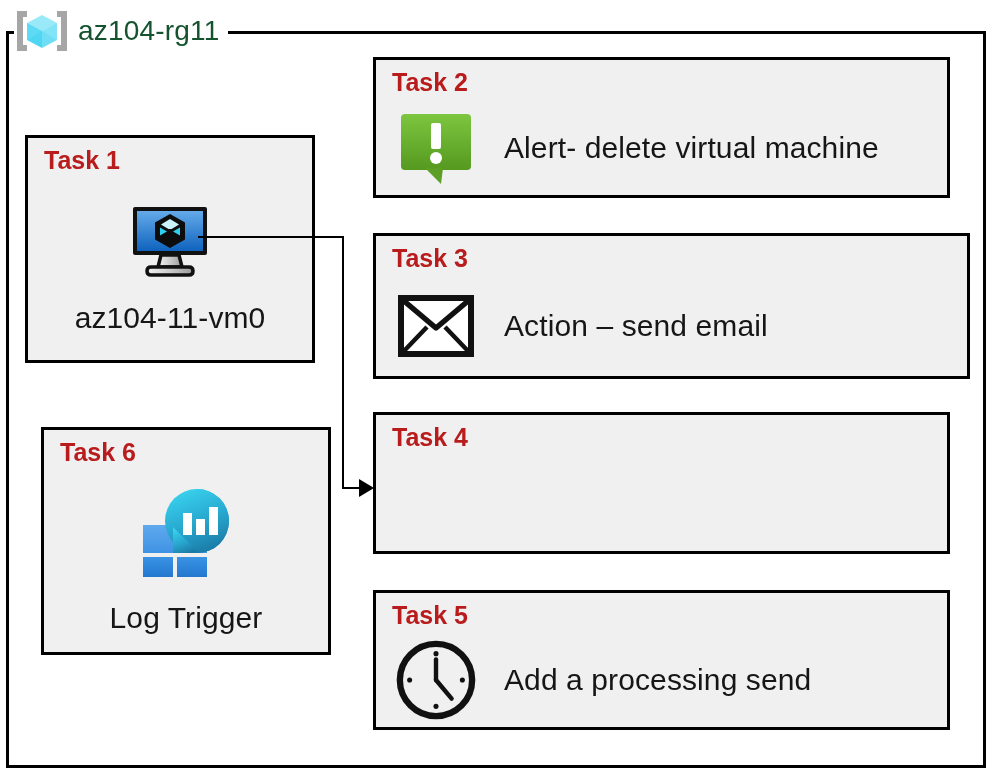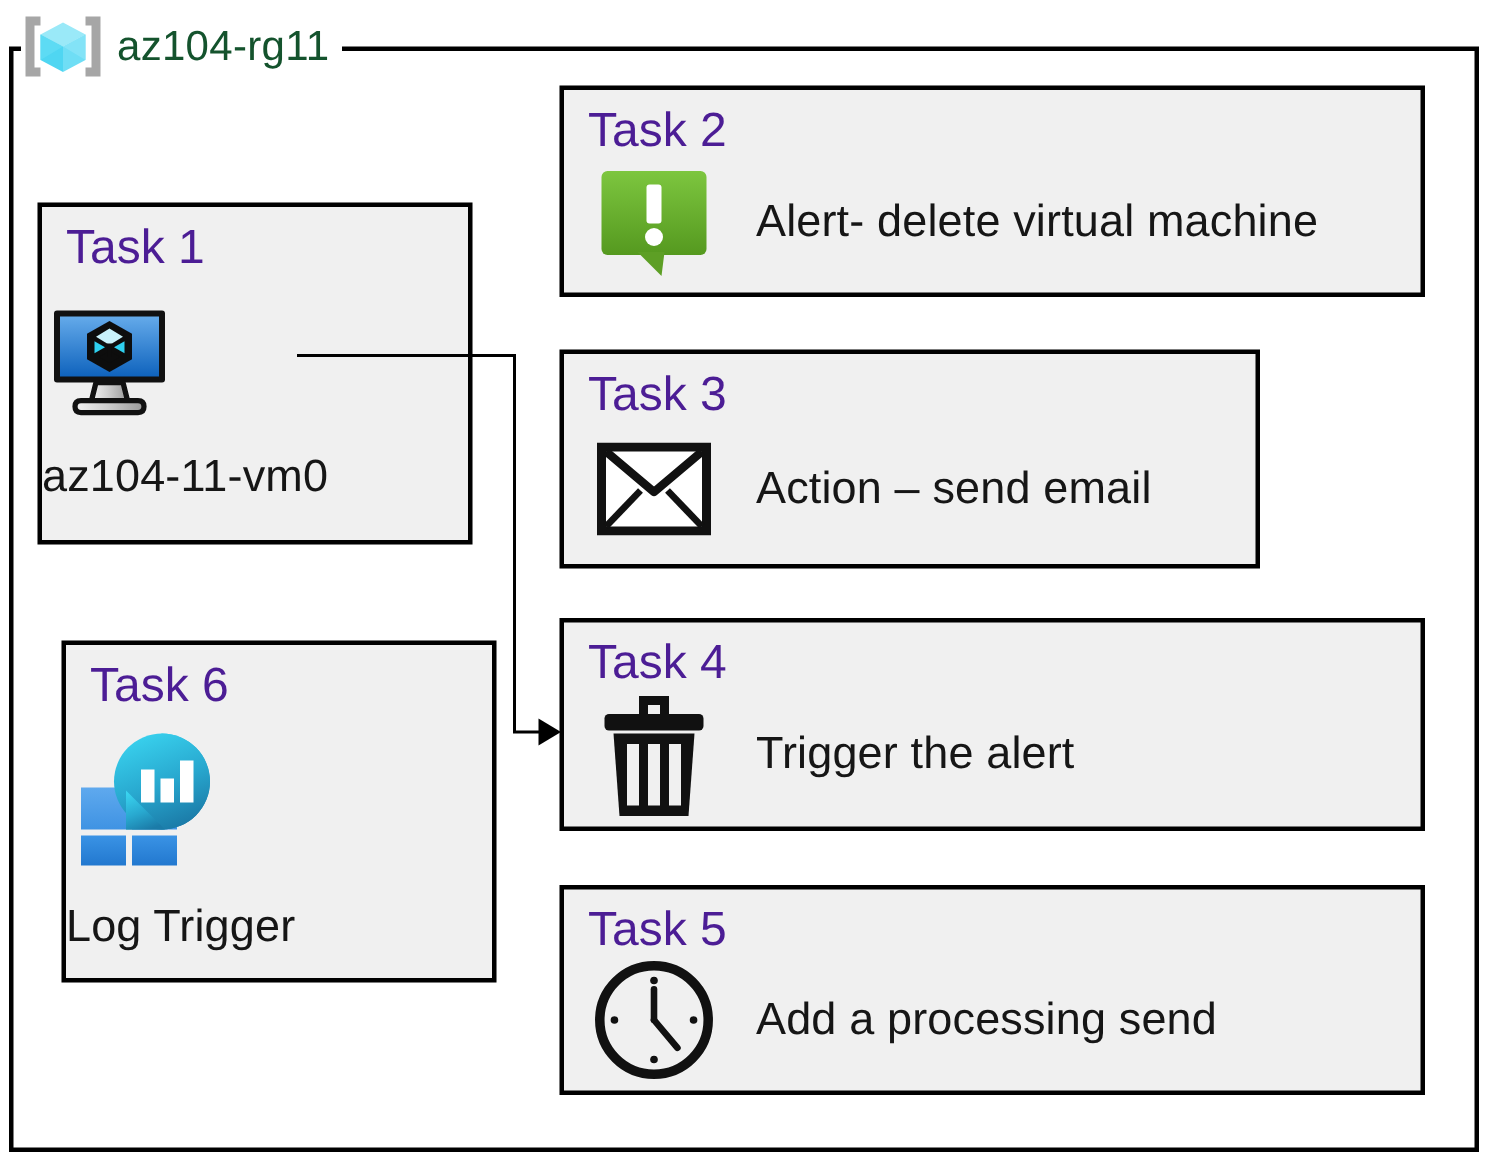--- a/index.html
+++ b/index.html
@@ -64,23 +64,23 @@
   .card {
     position: absolute;
     box-sizing: border-box;
     background: #f0f0f0;
     border: 3px solid #000000;
   }
   .card-title {
     position: absolute;
     left: 16px;
     top: 8px;
-    font-size: 32px;
-    font-weight: normal;
-    color: #4c1d95;
+    font-size: 25px;
+    font-weight: bold;
+    color: #b91c1c;
     letter-spacing: 0px;
     white-space: nowrap;
   }
 
   
   .wide-body {
     position: absolute;
     left: 18px;
     right: 10px;
     top: 46px;
@@ -105,21 +105,21 @@
 
   
   .tall-body {
     position: absolute;
     left: 0;
     right: 0;
     top: 48px;
     bottom: 8px;
     display: flex;
     flex-direction: column;
-    align-items: flex-start;
+    align-items: center;
     justify-content: center;
     gap: 22px;
   }
   .tall-label {
     font-size: 30px;
     color: #161616;
     white-space: nowrap;
     letter-spacing: 0.1px;
   }
 
@@ -262,54 +262,37 @@
           <rect x="4" y="4" width="70" height="56" rx="4" fill="url(#alertGrad)"></rect>
           <path d="M28 58 L46 58 L44 74 Z" fill="#5d9f25"></path>
           <rect x="34" y="13" width="10" height="26" rx="2" fill="#ffffff"></rect>
           <circle cx="39" cy="48" r="6" fill="#ffffff"></circle>
         </svg>
       </span>
       <span class="wide-label">Alert- delete virtual machine</span>
     </div>
   </div>
 
-  <div class="card" id="card-task3" style="left:373px; top:233px; width:467px; height:146px;">
+  <div class="card" id="card-task3" style="left:373px; top:233px; width:597px; height:146px;">
     <div class="card-title">Task 3</div>
     <div class="wide-body">
       <span class="wide-icon">
         <svg width="76" height="62" viewBox="0 0 76 62" xmlns="http://www.w3.org/2000/svg">
           <rect x="3" y="3" width="70" height="56" fill="#ffffff" stroke="#111111" stroke-width="6"></rect>
           <path d="M6 6 L38 33 L70 6" fill="none" stroke="#111111" stroke-width="5.5" stroke-linejoin="round"></path>
           <path d="M6 56 L29 32" fill="none" stroke="#111111" stroke-width="4.5"></path>
           <path d="M70 56 L47 32" fill="none" stroke="#111111" stroke-width="4.5"></path>
         </svg>
       </span>
       <span class="wide-label">Action – send email</span>
     </div>
   </div>
 
   <div class="card" id="card-task4" style="left:373px; top:412px; width:577px; height:142px;">
     <div class="card-title">Task 4</div>
-    <div class="wide-body">
-      <span class="wide-icon">
-        <svg width="74" height="86" viewBox="0 0 74 86" xmlns="http://www.w3.org/2000/svg">
-
-          <path d="M27 4 L47 4 L47 16 L41 16 L41 10 L33 10 L33 16 L27 16 Z" fill="#111111"></path>
-
-          <rect x="4" y="16" width="66" height="11" rx="3" fill="#111111"></rect>
-
-          <path d="M10 29 L64 29 L60 84 L14 84 Z" fill="#111111"></path>
-
-          <rect x="19" y="36" width="8" height="41" fill="#f0f0f0"></rect>
-          <rect x="33" y="36" width="8" height="41" fill="#f0f0f0"></rect>
-          <rect x="47" y="36" width="8" height="41" fill="#f0f0f0"></rect>
-        </svg>
-      </span>
-      <span class="wide-label">Trigger the alert</span>
-    </div>
   </div>
 
   <div class="card" id="card-task5" style="left:373px; top:590px; width:577px; height:140px;">
     <div class="card-title">Task 5</div>
     <div class="wide-body">
       <span class="wide-icon">
         <svg width="86" height="86" viewBox="0 0 86 86" xmlns="http://www.w3.org/2000/svg">
           <circle cx="43" cy="43" r="37" fill="#f0f0f0" stroke="#111111" stroke-width="6.5"></circle>
 
           <circle cx="43" cy="16" r="2.6" fill="#111111"></circle>

